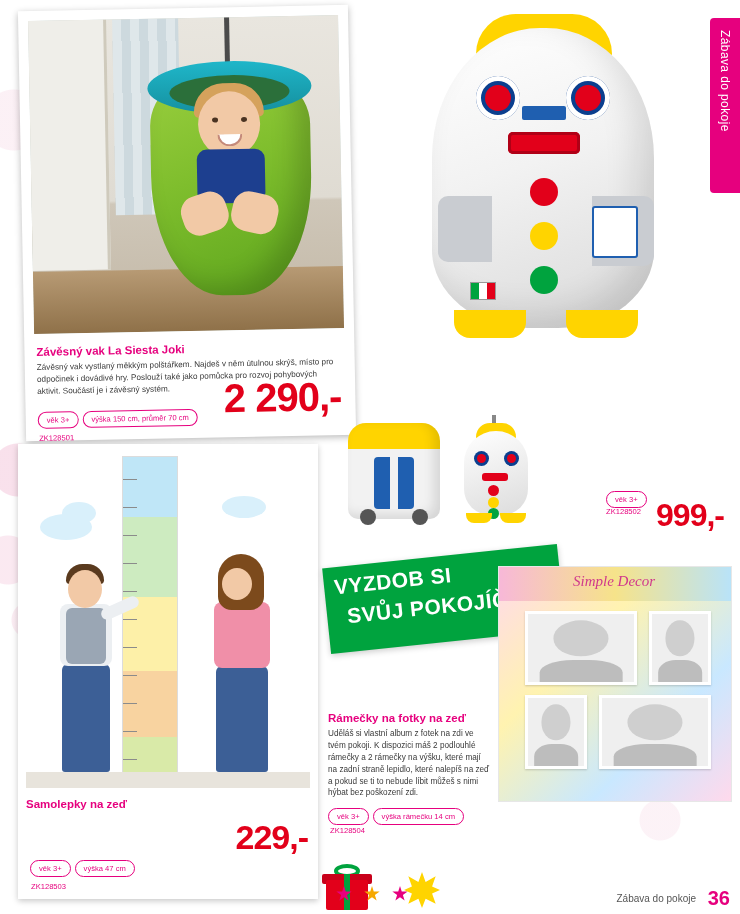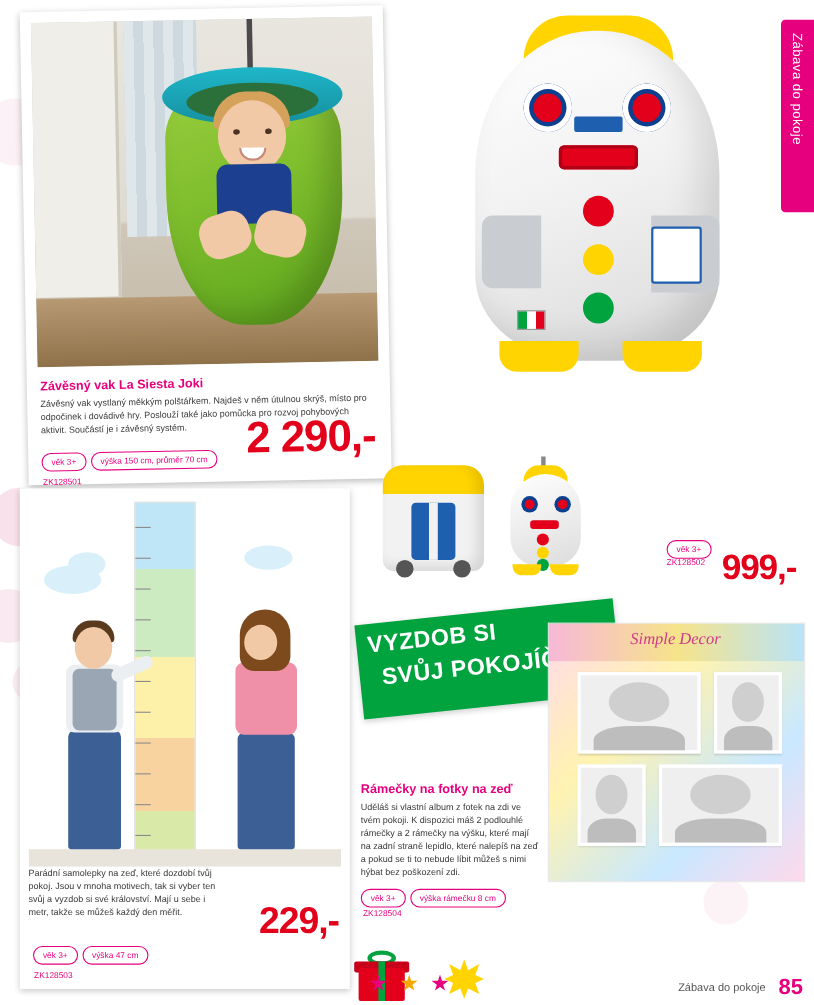--- a/index.html
+++ b/index.html
@@ -356,21 +356,21 @@
       <div class="sp-boy-torso"></div>
       <div class="sp-boy-vest"></div>
       <div class="sp-boy-arm"></div>
       <div class="sp-boy-hair"></div>
       <div class="sp-boy-head"></div>
       <div class="sp-girl-legs"></div>
       <div class="sp-girl-torso"></div>
       <div class="sp-girl-hair"></div>
       <div class="sp-girl-face"></div>
     </div>
-    <div class="item-desc" style="width:180px;">Parádní samolepky na zeď, které dozdobí tvůj pokoj. Jsou v mnoha motivech, tak si vyber ten svůj a vyzdob si své království. Mají u sebe i metr, takže se můžeš každý den měřit.</div>
+    <div class="item-title" style="margin-top:10px;">Samolepky na zeď</div>
     <div class="price" style="position:absolute; right:10px; bottom:42px; font-size:34px;text-align:right;">229,-</div>
     <div class="badge-row" style="bottom:22px;">
       <div class="badge">věk 3+</div>
       <div class="badge">výška 47 cm</div>
     </div>
     <div class="code" style="bottom:8px;">ZK128503</div>
   </div>
 
   <div class="vyzdob">
     <div class="l1">VYZDOB SI</div>
@@ -397,36 +397,36 @@
           <div class="face"></div>
           <div class="torso"></div>
         </div>
     </div>
     <div class="frames-text">
       <div class="item-title">Rámečky na fotky na zeď</div>
       <div class="item-desc">Uděláš si vlastní album z fotek na zdi ve tvém pokoji. K dispozici máš 2 podlouhlé rámečky a 2 rámečky na výšku, které mají na zadní straně lepidlo, které nalepíš na zeď a pokud se ti to nebude líbit můžeš s nimi hýbat bez poškození zdi.</div>
     </div>
     <div class="badge-row" style="position:absolute; left:0; top:248px; bottom:auto;">
       <div class="badge">věk 3+</div>
-      <div class="badge">výška rámečku 8 cm</div>
+      <div class="badge">výška rámečku 14 cm</div>
     </div>
     <div class="code" style="position:absolute; left:2px; top:266px; bottom:auto;">ZK128504</div>
   </div>
 
   <div class="gift">
     <div class="bow"></div>
       <div class="lid"></div>
       <div class="box"></div>
       <div class="rib"></div>
   </div>
   <div class="stars">
     <div class="star pink"></div>
       <div class="star"></div>
       <div class="star pink"></div>
   </div>
   <div class="burst"></div>
 
   <div class="page-footer">
     <div class="footer-band" style="right:44px;">Zábava do pokoje</div>
-    <div class="footer-num">85</div>
+    <div class="footer-num">36</div>
   </div>
 
 </div>
 
 </body></html>

